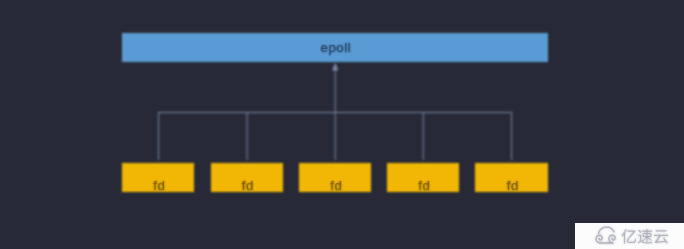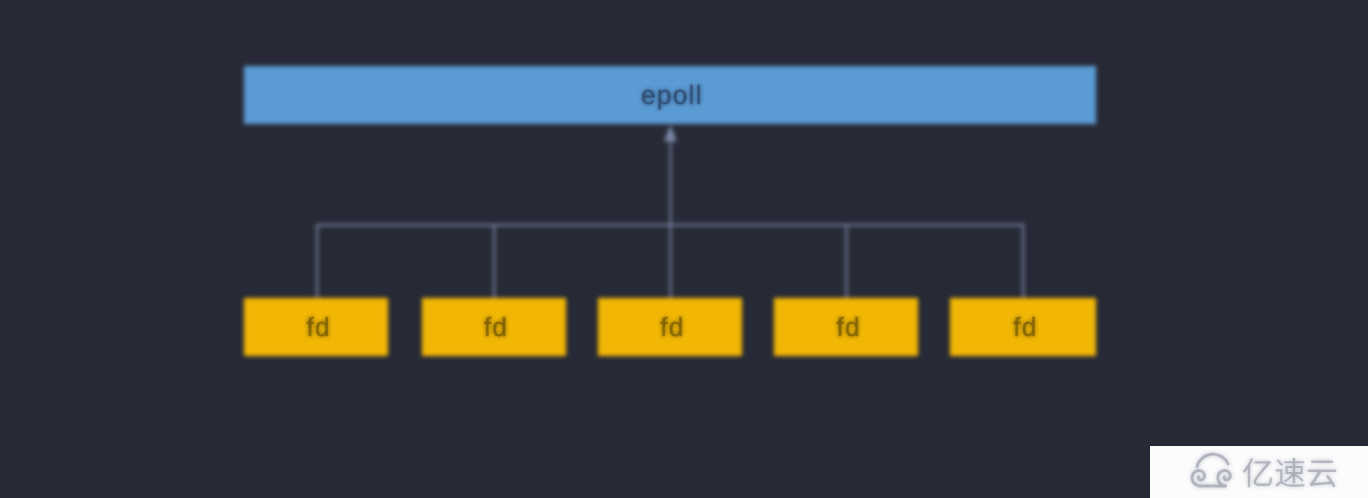--- a/index.html
+++ b/index.html
@@ -50,21 +50,21 @@
     display: flex;
     align-items: center;
     justify-content: center;
     box-sizing: border-box;
     letter-spacing: 0.6px;
     text-indent: 2.4px;
     font-size: 13.2px;
     line-height: 1;
   }
   .epoll-geom { left: 122px; top: 32.7px; width: 425.5px; height: 29.8px; }
-  .fd-geom    { top: 149px; width: 72.3px; height: 29.4px; }
+  .fd-geom    { top: 163px; width: 72.3px; height: 29.4px; align-items: flex-end; }
 
   .epoll-fill { background: #5b9bd5; }
   .fd-fill    { background: #f2b705; }
   .epoll-ink  { color: #16203a; -webkit-text-stroke: 0.25px #16203a; }
   .fd-ink     { color: #3b2f07; -webkit-text-stroke: 0.2px #3b2f07; }
 
   #watermark {
     position: absolute;
     left: 574.5px;
     top: 223.3px;

